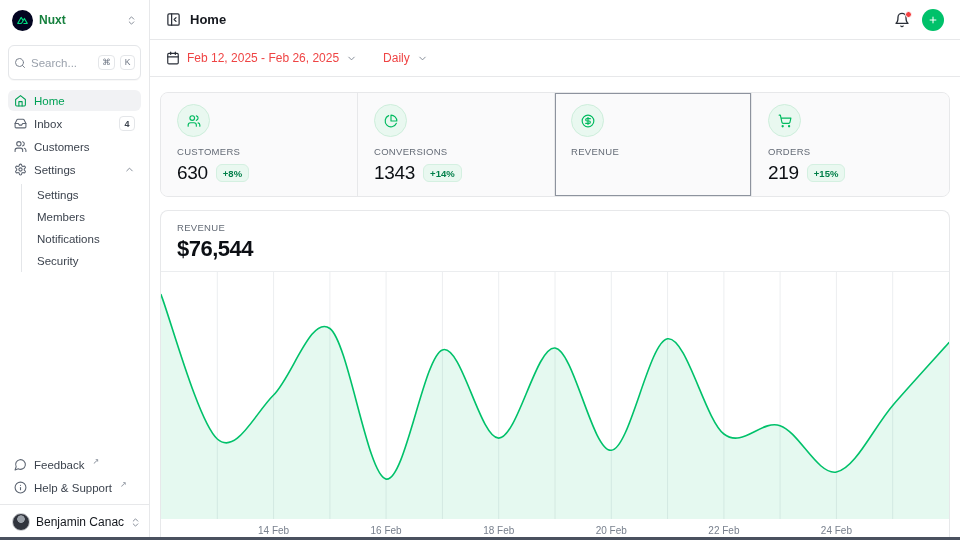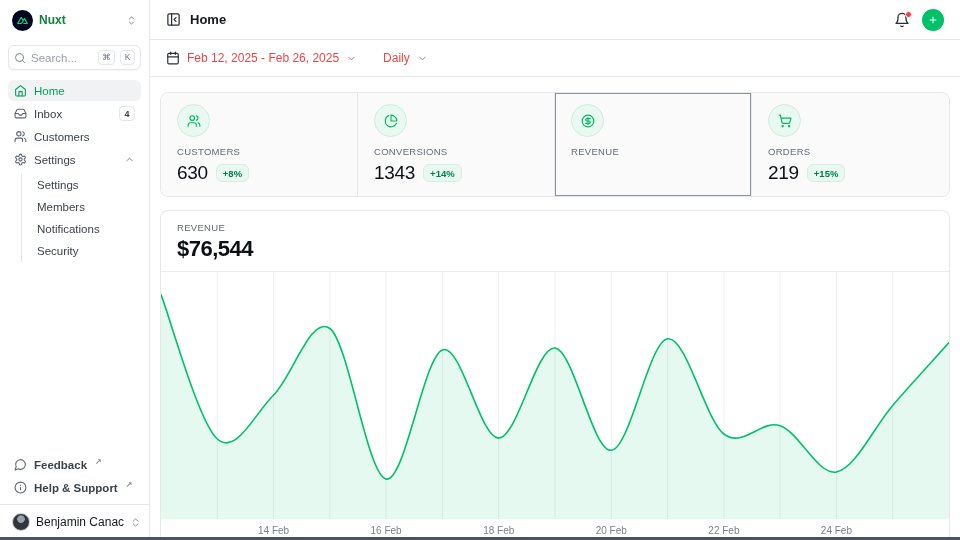--- a/index.html
+++ b/index.html
@@ -10,35 +10,35 @@
     color:#111827; background:#fff; display:flex; position:relative;
   }
   svg { display:block; }
 
   
   .sidebar { width:150px; min-width:150px; border-right:1px solid #e7e8ea; display:flex; flex-direction:column; padding:0 8px 0; background:#fff; }
   .sb-header { height:40px; display:flex; align-items:center; gap:6px; padding:0 4px; cursor:pointer; }
   .nuxt-logo { width:21px; height:21px; border-radius:50%; background:#020420; display:flex; align-items:center; justify-content:center; flex:0 0 auto; }
   .ws-name { font-size:12px; font-weight:700; color:#15803d; flex:1; }
   .icon-muted { color:#7d8490; }
-  .search-box { height:25px; border:1px solid #e4e6e9; border-radius:6px; display:flex; align-items:center; gap:5px; padding:0 5px; margin:5px 0 10px; background:#fff; box-shadow:0 1px 1px rgba(0,0,0,.03); cursor:text; }
+  .search-box { height:35px; border:1px solid #e4e6e9; border-radius:6px; display:flex; align-items:center; gap:5px; padding:0 5px; margin:5px 0 10px; background:#fff; box-shadow:0 1px 1px rgba(0,0,0,.03); cursor:text; }
   .search-ph { font-size:11.5px; color:#9aa1ac; flex:1; }
   .kbd { font-size:8.5px; line-height:1; border:1px solid #e4e6e9; border-radius:4px; padding:2.5px 3.5px; color:#6a7280; background:#fff; }
   .nav { display:flex; flex-direction:column; gap:2px; }
   .nav-item { height:21px; display:flex; align-items:center; gap:7px; padding:0 6px; border-radius:6px; font-size:11.5px; font-weight:500; color:#3c434e; cursor:pointer; }
   .nav-item .ni-icon { color:#5d6572; display:flex; }
   .nav-item.active { background:#f1f2f4; color:#00a155; }
   .nav-item.active .ni-icon { color:#00a155; }
   .nav-spacer { flex:1; }
   .count-badge { margin-left:auto; font-size:9px; font-weight:600; border:1px solid #e4e6e9; border-radius:4px; padding:1.5px 4.5px; color:#3c434e; background:#fff; }
   .chev-right { margin-left:auto; display:flex; }
   .sub-list { margin:2px 0 2px 13px; border-left:1px solid #e4e6e9; display:flex; flex-direction:column; }
   .sub-item { height:22px; font-size:11.5px; font-weight:500; color:#3c434e; padding-left:15px; display:flex; align-items:center; cursor:pointer; border-radius:6px; }
   .footer-links { display:flex; flex-direction:column; gap:2px; margin-bottom:6px; }
-  .flink { height:21px; display:flex; align-items:center; gap:7px; padding:0 6px; font-size:11.5px; font-weight:700; color:#3c434e; cursor:pointer; border-radius:6px; }
+  .flink { height:21px; display:flex; align-items:center; gap:7px; padding:0 6px; font-size:11.5px; font-weight:400; color:#3c434e; cursor:pointer; border-radius:6px; }
   .flink .ni-icon { color:#5d6572; display:flex; }
   .ext-arrow { font-size:8px; color:#8a919c; margin-left:1px; align-self:flex-start; margin-top:3px; }
   .sb-divider { border-top:1px solid #e7e8ea; margin:0 -8px; }
   .user-row { display:flex; align-items:center; gap:6px; padding:8px 4px 9px; cursor:pointer; }
   .avatar { width:18px; height:18px; border-radius:50%; flex:0 0 auto;
     background: radial-gradient(circle at 50% 32%, #9aa0a8 0 26%, #31343d 30%), #23262e; border:0.5px solid #d6d8db; }
   .user-name { font-size:12px; font-weight:500; color:#15181e; flex:1; white-space:nowrap; }
 
   
   .main { flex:1; display:flex; flex-direction:column; min-width:0; background:#fff; }

